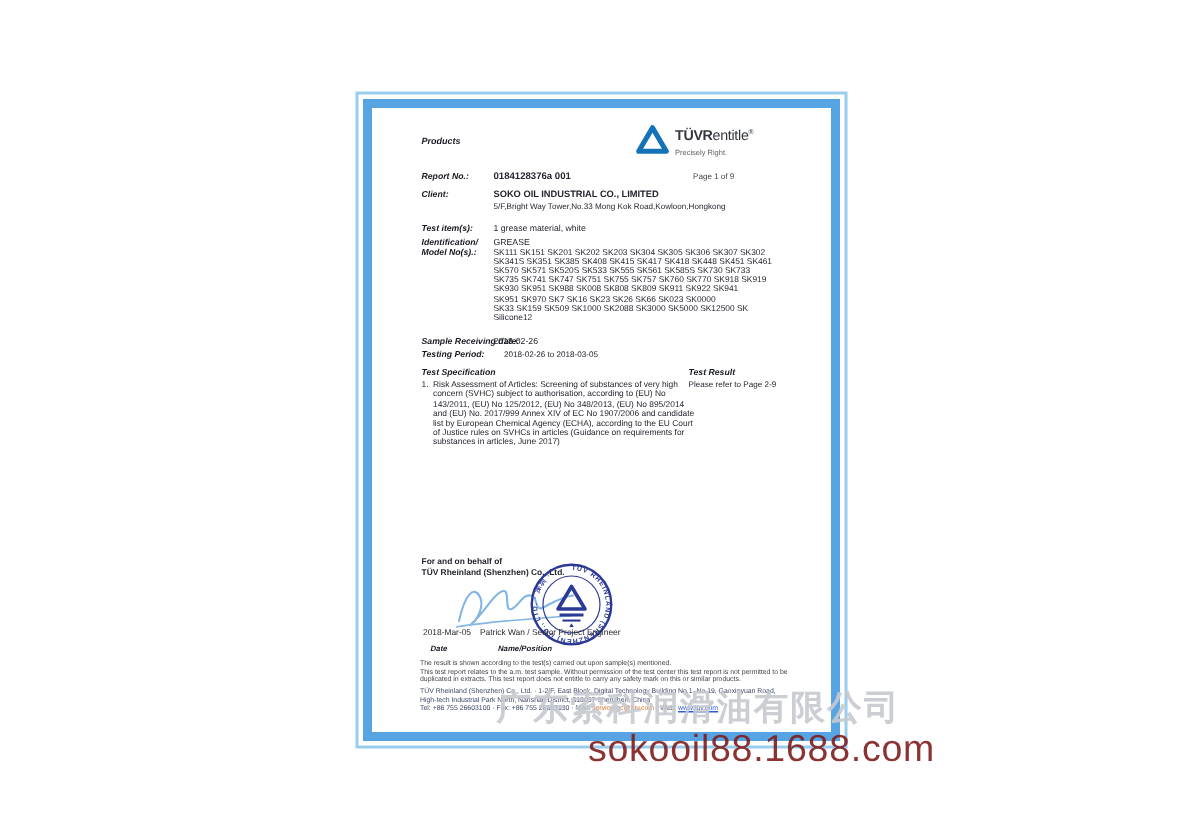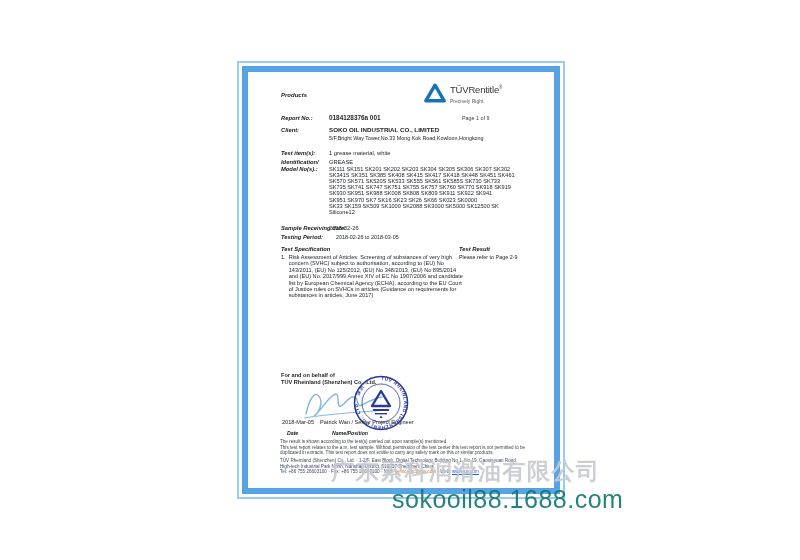--- a/index.html
+++ b/index.html
@@ -18,40 +18,40 @@
 
   .lbl  { font-size:5.8px; font-weight:bold; font-style:italic; color:#15181f; }
   .val  { font-size:5.8px; color:#23262e; }
   .bold { font-weight:bold; }
   .small{ font-size:5.4px; }
 
   
   .logo { position:absolute; left:176px; top:11px; display:flex; gap:4px; align-items:flex-start; }
   .logo-text { line-height:10px; }
   .brand { font-size:9.5px; color:#33373d; letter-spacing:-0.2px; }
-  .brand .b { font-weight:normal;text-align:center; }
+  .brand .b { font-weight:bold;text-align:center; }
   .brand sup { font-size:4.5px; }
   .tagline { font-size:5px; color:#5c6168; margin-top:0.5px; }
 
   .models { font-size:5.6px; line-height:6.2px; color:#23262e; width:215px; }
   .spec-wrap { display:flex; gap:3px; width:184px; font-size:5.6px; line-height:6.4px; }
   .spec-num { flex:0 0 auto; }
 
   .fineprint { width:252px; font-size:4.6px; line-height:5.5px; color:#3b3f46; }
   .addr { width:260px; font-size:4.6px; line-height:5.6px; color:#3c4766; }
   .mail-link { color:#d2691e; }
   .web-link  { color:#2a5bd7; text-decoration:underline; }
 
   .sig-name-row { font-size:5.6px; color:#23262e; }
 
   
   .wm-cn { position:absolute; left:331px; top:456px; font-size:23px; font-weight:bold;
            letter-spacing:1.5px; color:#c6cad0; opacity:.9; z-index:30; white-space:nowrap; }
   .wm-url { position:absolute; left:392px; top:485px; font-size:25px;
-            color:#0f766e; opacity:.9; z-index:30; white-space:nowrap; letter-spacing:.5px; }
+            color:#7f1d1d; opacity:.9; z-index:30; white-space:nowrap; letter-spacing:.5px; }
 </style>
 </head>
 <body>
 
 <div class="canvas">
 
   <div class="frame-outer">
     <div class="frame-inner">
       <div class="page">
 

